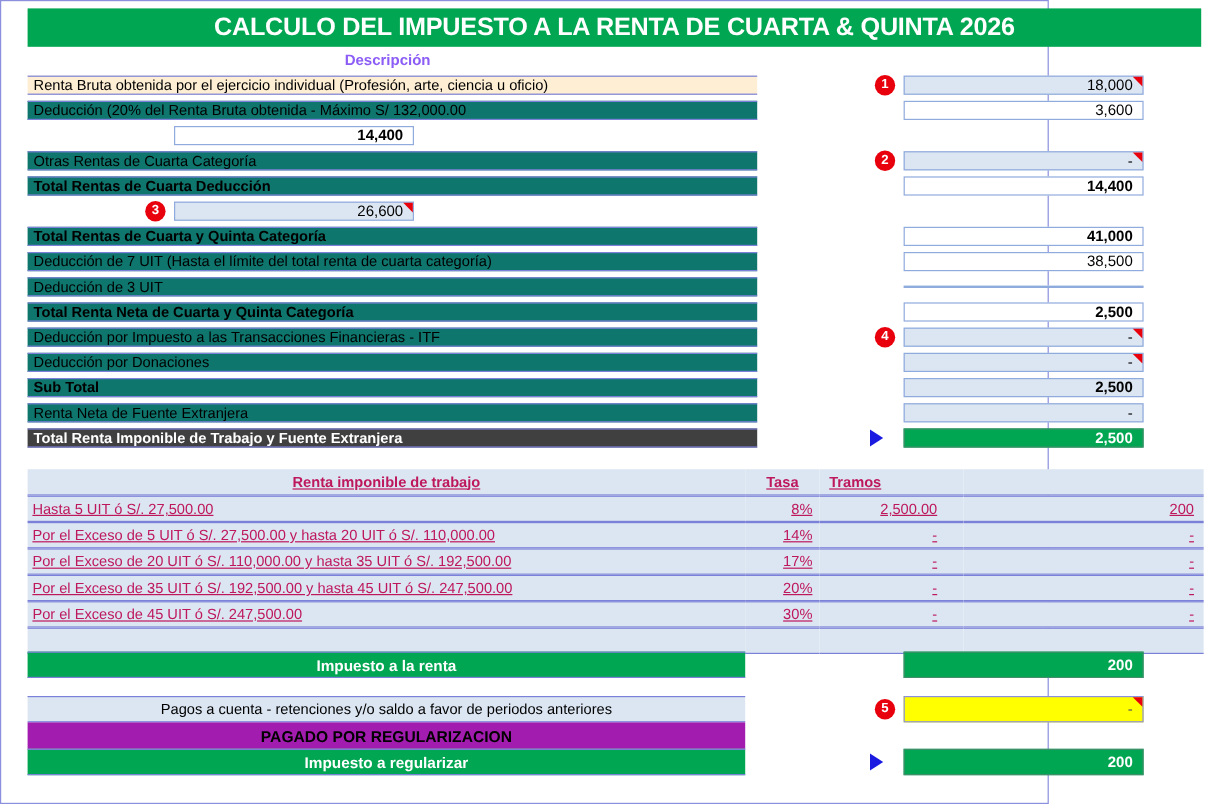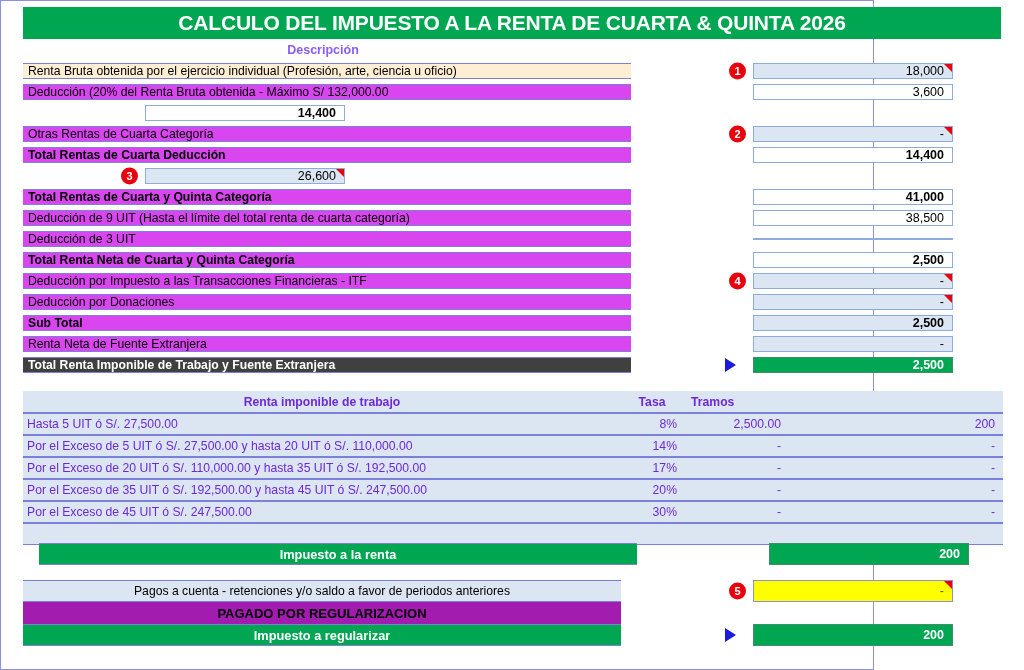--- a/index.html
+++ b/index.html
@@ -65,21 +65,21 @@
     position: relative;
     height: 21px;
     display: flex;
     align-items: center;
   }
   .mlabel {
     width: 608px;
     box-sizing: border-box;
     border-top: 1.6px solid #7b80d8;
     border-bottom: 1.6px solid #7b80d8;
-    background: #d946ef;
+    background: #0f766e;
     font-size: 12.2px;
     color: #000000;
     display: flex;
     align-items: center;
     padding-left: 5px;
     white-space: nowrap;
     overflow: hidden;
   }
   .mlabel.beige { background: #fdeed4; }
   .mlabel.bold { font-weight: bold; }
@@ -174,27 +174,28 @@
   }
   .brow {
     display: flex;
     height: 22px;
     align-items: stretch;
   }
   .bcell {
     box-sizing: border-box;
     background: #dce6f2;
     font-size: 12.2px;
-    color: #6d28d9;
+    color: #be185d;
     display: flex;
     align-items: center;
     border-top: 1.4px solid #7b80d8;
     border-bottom: 1.4px solid #7b80d8;
     white-space: nowrap;
     overflow: hidden;
+    text-decoration: underline;
   }
   .bhead .bcell { font-weight: bold; border-top: none; }
   .b-desc { width: 598px; padding-left: 4px; }
   .b-desc.center { justify-content: center; padding-left: 0; }
   .b-tasa { width: 62px; justify-content: flex-end; padding-right: 6px; text-align: right; }
   .b-tasa.center { justify-content: center; padding-right: 0; }
   .b-tramo { width: 120px; justify-content: flex-end; padding-right: 22px; }
   .b-tramo.left { justify-content: flex-start; padding-right: 0; padding-left: 8px; }
   .b-imp { width: 200px; justify-content: flex-end; padding-right: 8px; }
 
@@ -318,21 +319,21 @@
         </div>
       </div>
       <div class="mrow">
         <div class="mlabel bold">Total Rentas de Cuarta y Quinta Categoría</div>
         <div class="mgap"></div>
         <div class="mvalwrap">
           <div class="mval bold">41,000</div>
         </div>
       </div>
       <div class="mrow">
-        <div class="mlabel">Deducción de 9 UIT (Hasta el límite del total renta de cuarta categoría)</div>
+        <div class="mlabel">Deducción de 7 UIT (Hasta el límite del total renta de cuarta categoría)</div>
         <div class="mgap"></div>
         <div class="mvalwrap">
           <div class="mval">38,500</div>
         </div>
       </div>
       <div class="mrow">
         <div class="mlabel">Deducción de 3 UIT</div>
         <div class="mgap"></div>
         <div class="mvalwrap">
           <div class="mval"></div>
@@ -424,21 +425,21 @@
         </div>
       </div>
     <div class="brow blank">
       <div class="bcell b-desc"></div>
       <div class="bcell b-tasa"></div>
       <div class="bcell b-tramo"></div>
       <div class="bcell b-imp"></div>
     </div>
   </div>
 
-  <div class="band" style="top:542px;margin-left:16px;">
+  <div class="band" style="top:542px;">
     <div class="band-label">Impuesto a la renta</div>
     <div class="band-gap"></div>
     <div class="band-valwrap">
       <div class="band-val">200</div>
     </div>
   </div>
 
   <div class="band" style="top:579px;">
     <div class="band-label plainblue">Pagos a cuenta - retenciones y/o saldo a favor de periodos anteriores</div>
     <div class="band-gap"></div>

